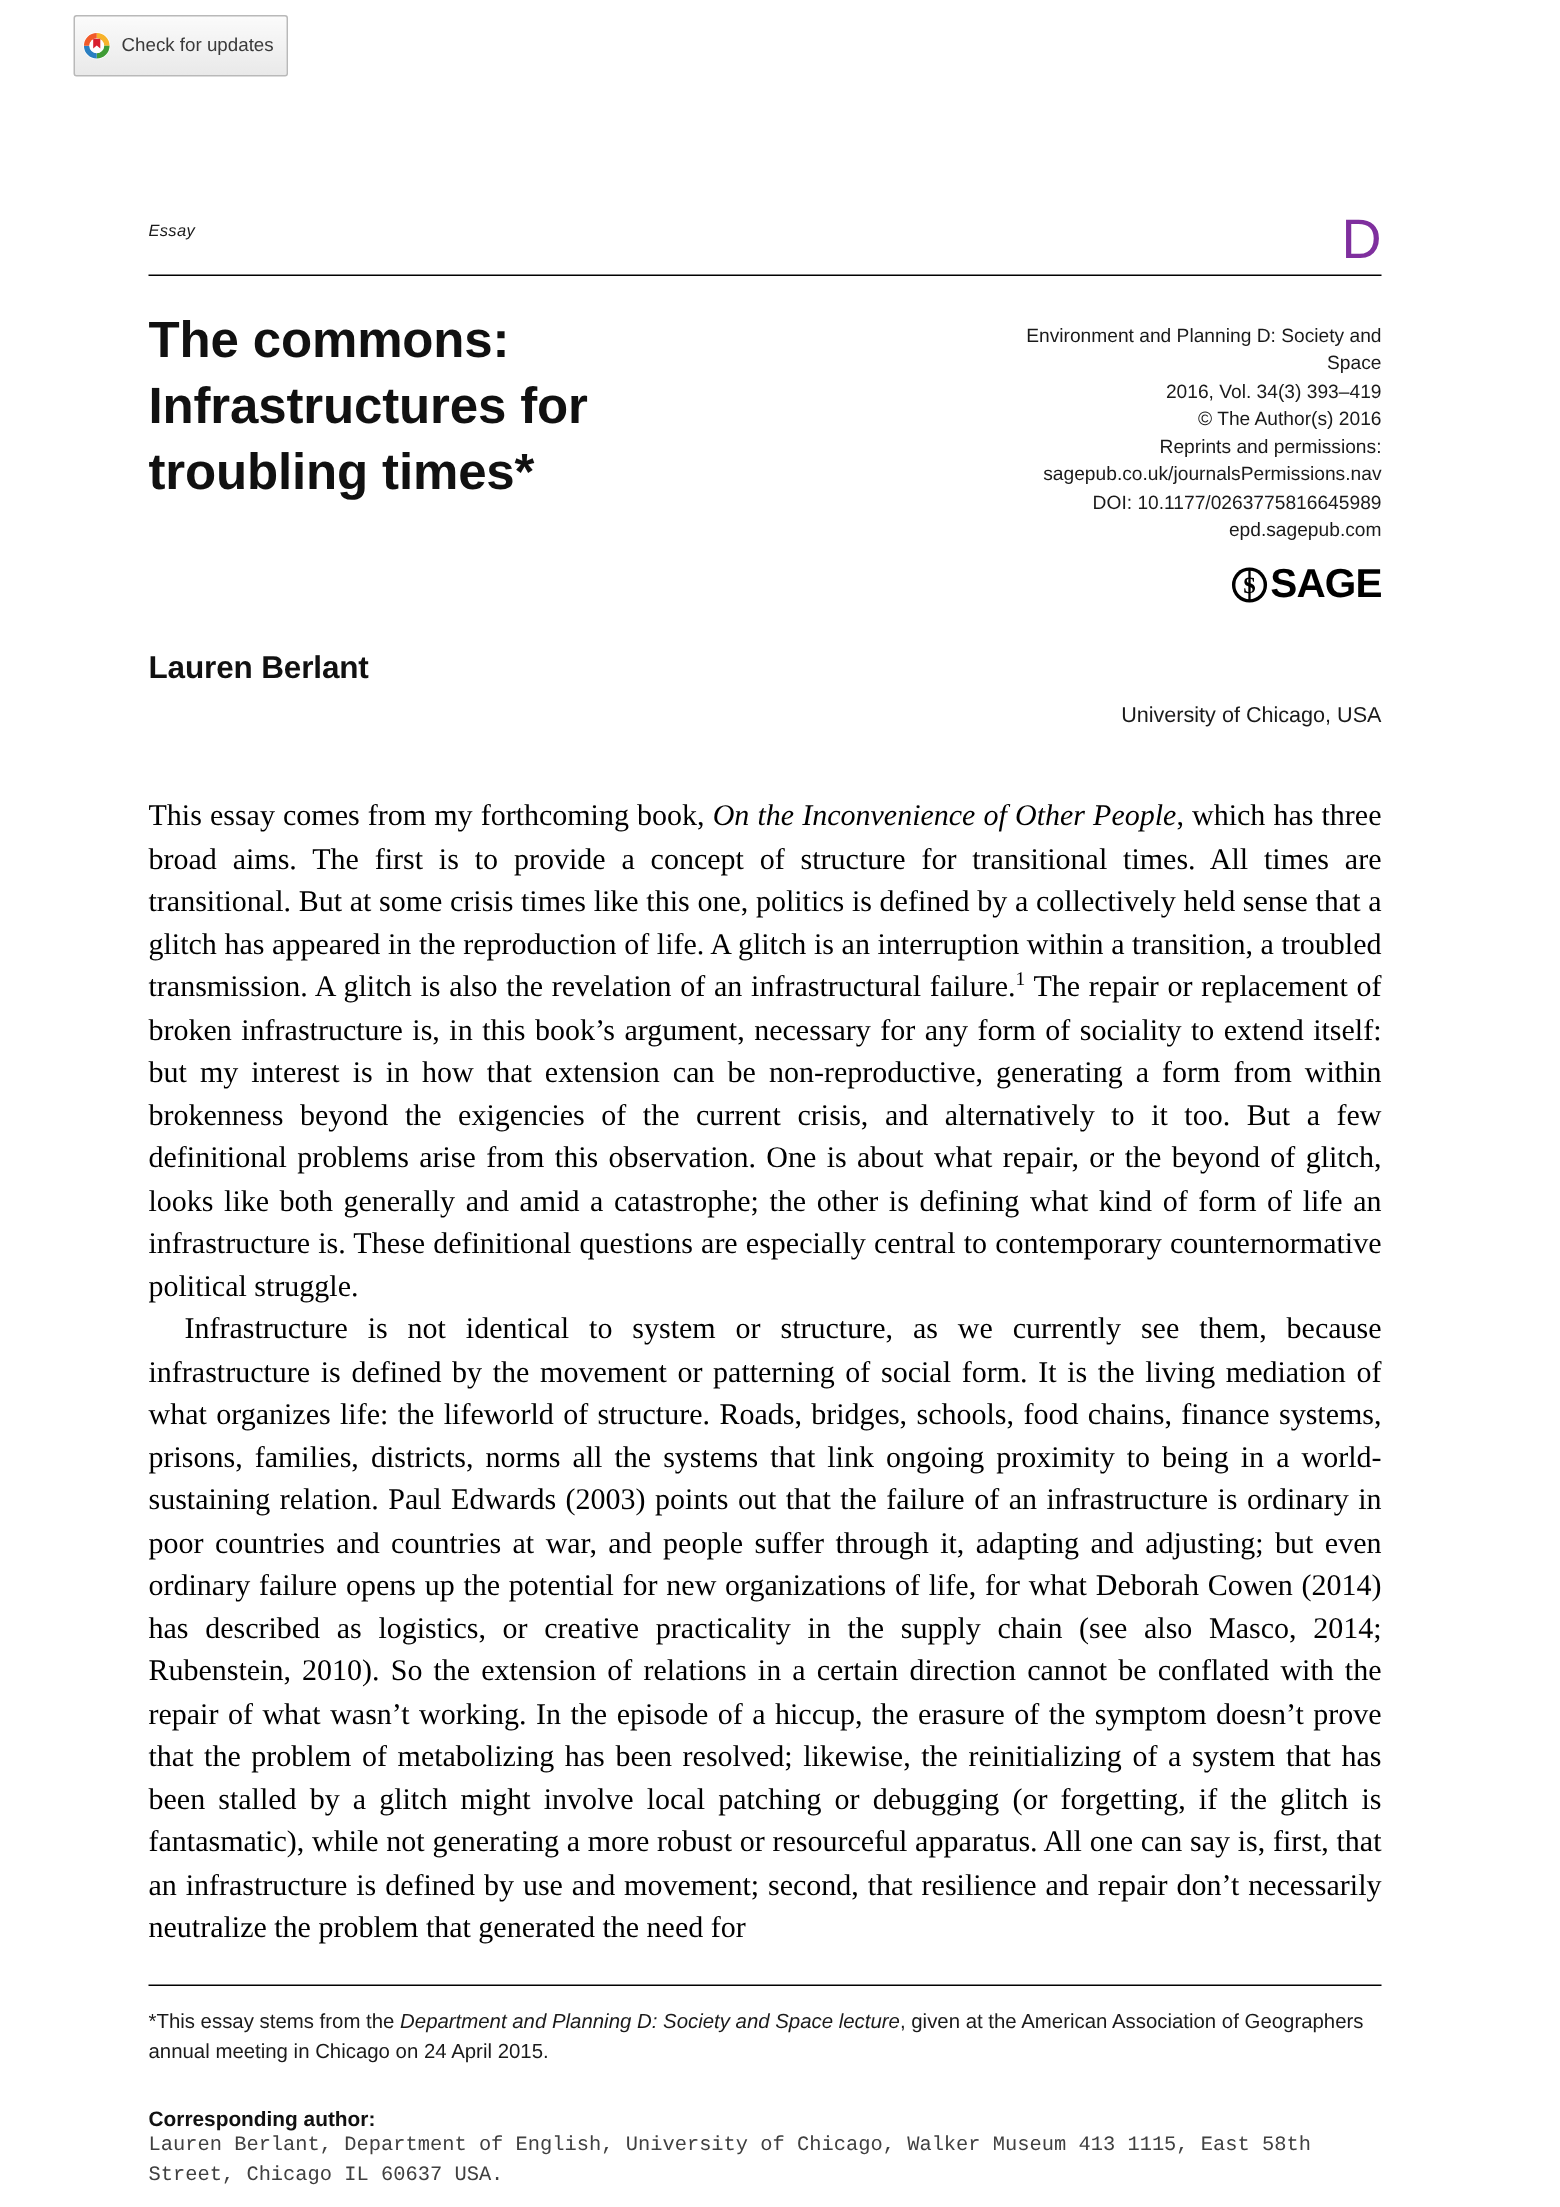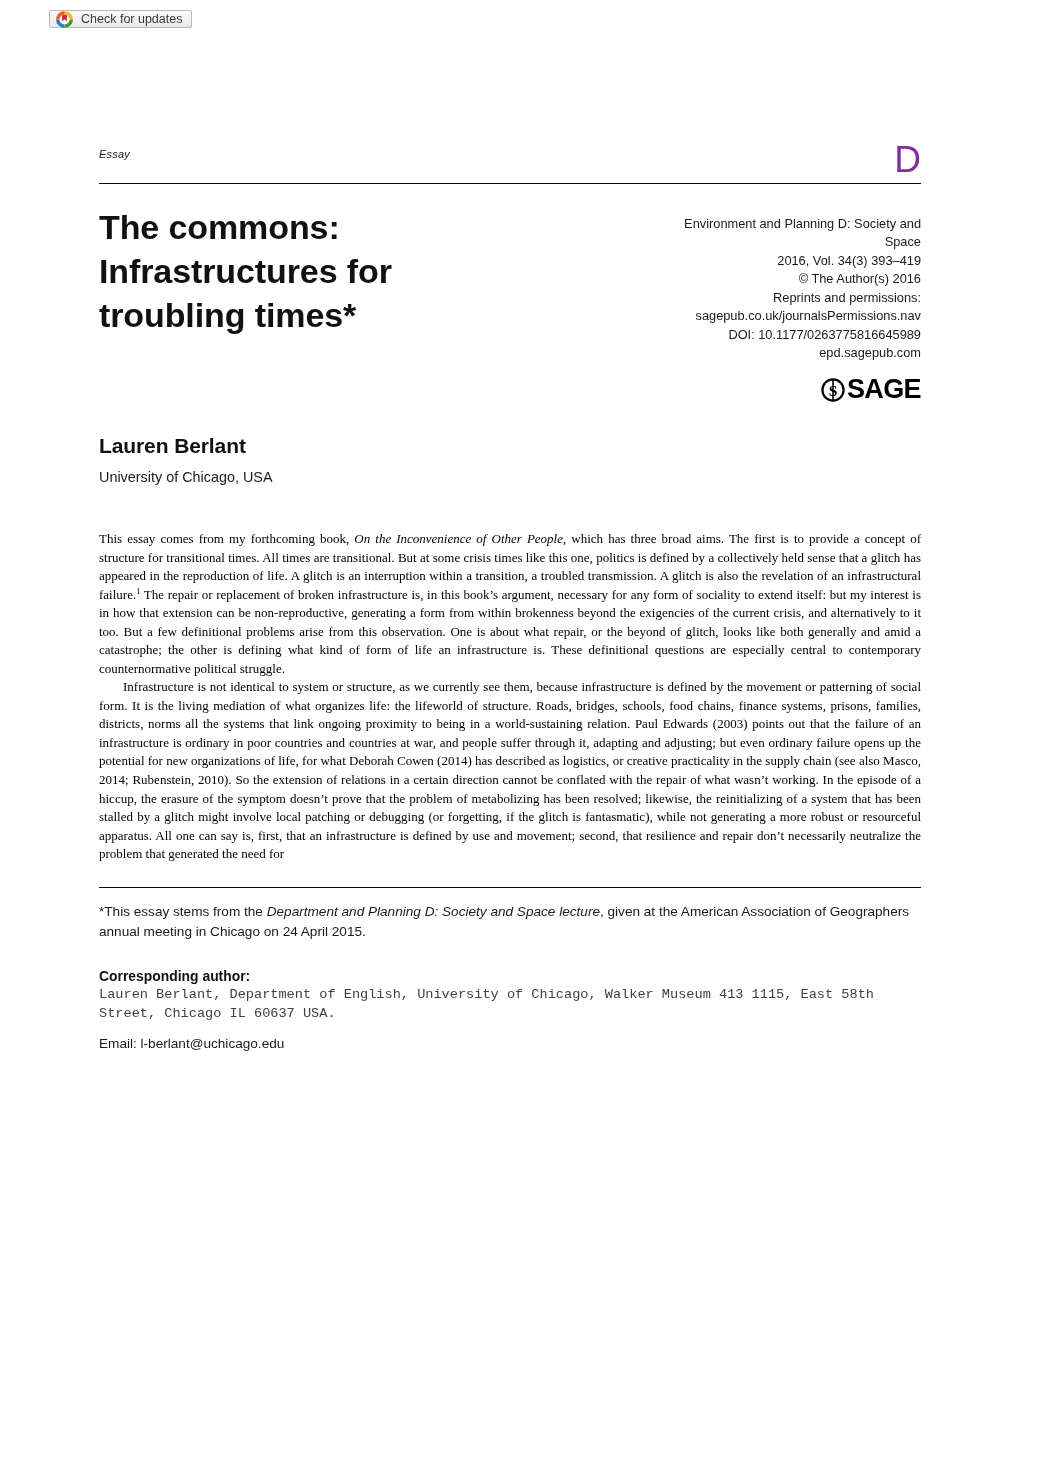--- a/index.html
+++ b/index.html
@@ -14,21 +14,21 @@
     font-family: "Liberation Serif", serif;
     color: #000000;
     overflow: hidden;
   }
 
   
   .crossmark-badge {
     position: absolute;
     left: 49px;
     top: 10px;
-    height: 18px;
+    height: 41px;
     display: flex;
     align-items: center;
     gap: 7px;
     padding: 0 9px 0 5px;
     background: linear-gradient(#fbfbfb, #e9e9e9);
     border: 1px solid #b9b9b9;
     border-radius: 2px;
     box-sizing: border-box;
   }
   .crossmark-icon {
@@ -157,28 +157,29 @@
     color: #111111;
     line-height: 1.2;
     letter-spacing: -0.1px;
   }
   .author-affil {
     font-family: "Liberation Sans", sans-serif;
     font-size: 14.4px;
     color: #1a1a1a;
     margin-top: 9px;
     line-height: 1.3;
+    text-align: right;
   }
 
   
   .body-text { margin-top: 44px; }
   .body-text p {
     margin: 0;
     font-family: "Liberation Serif", serif;
-    font-size: 13px;
+    font-size: 20px;
     line-height: 1.425;
     text-align: justify;
     text-justify: inter-word;
     color: #000000;
     hyphens: none;
   }
   .body-text p.indent { text-indent: 24px; }
   .body-text p i { font-style: italic; }
   .fn-ref {
     font-size: 0.65em;

